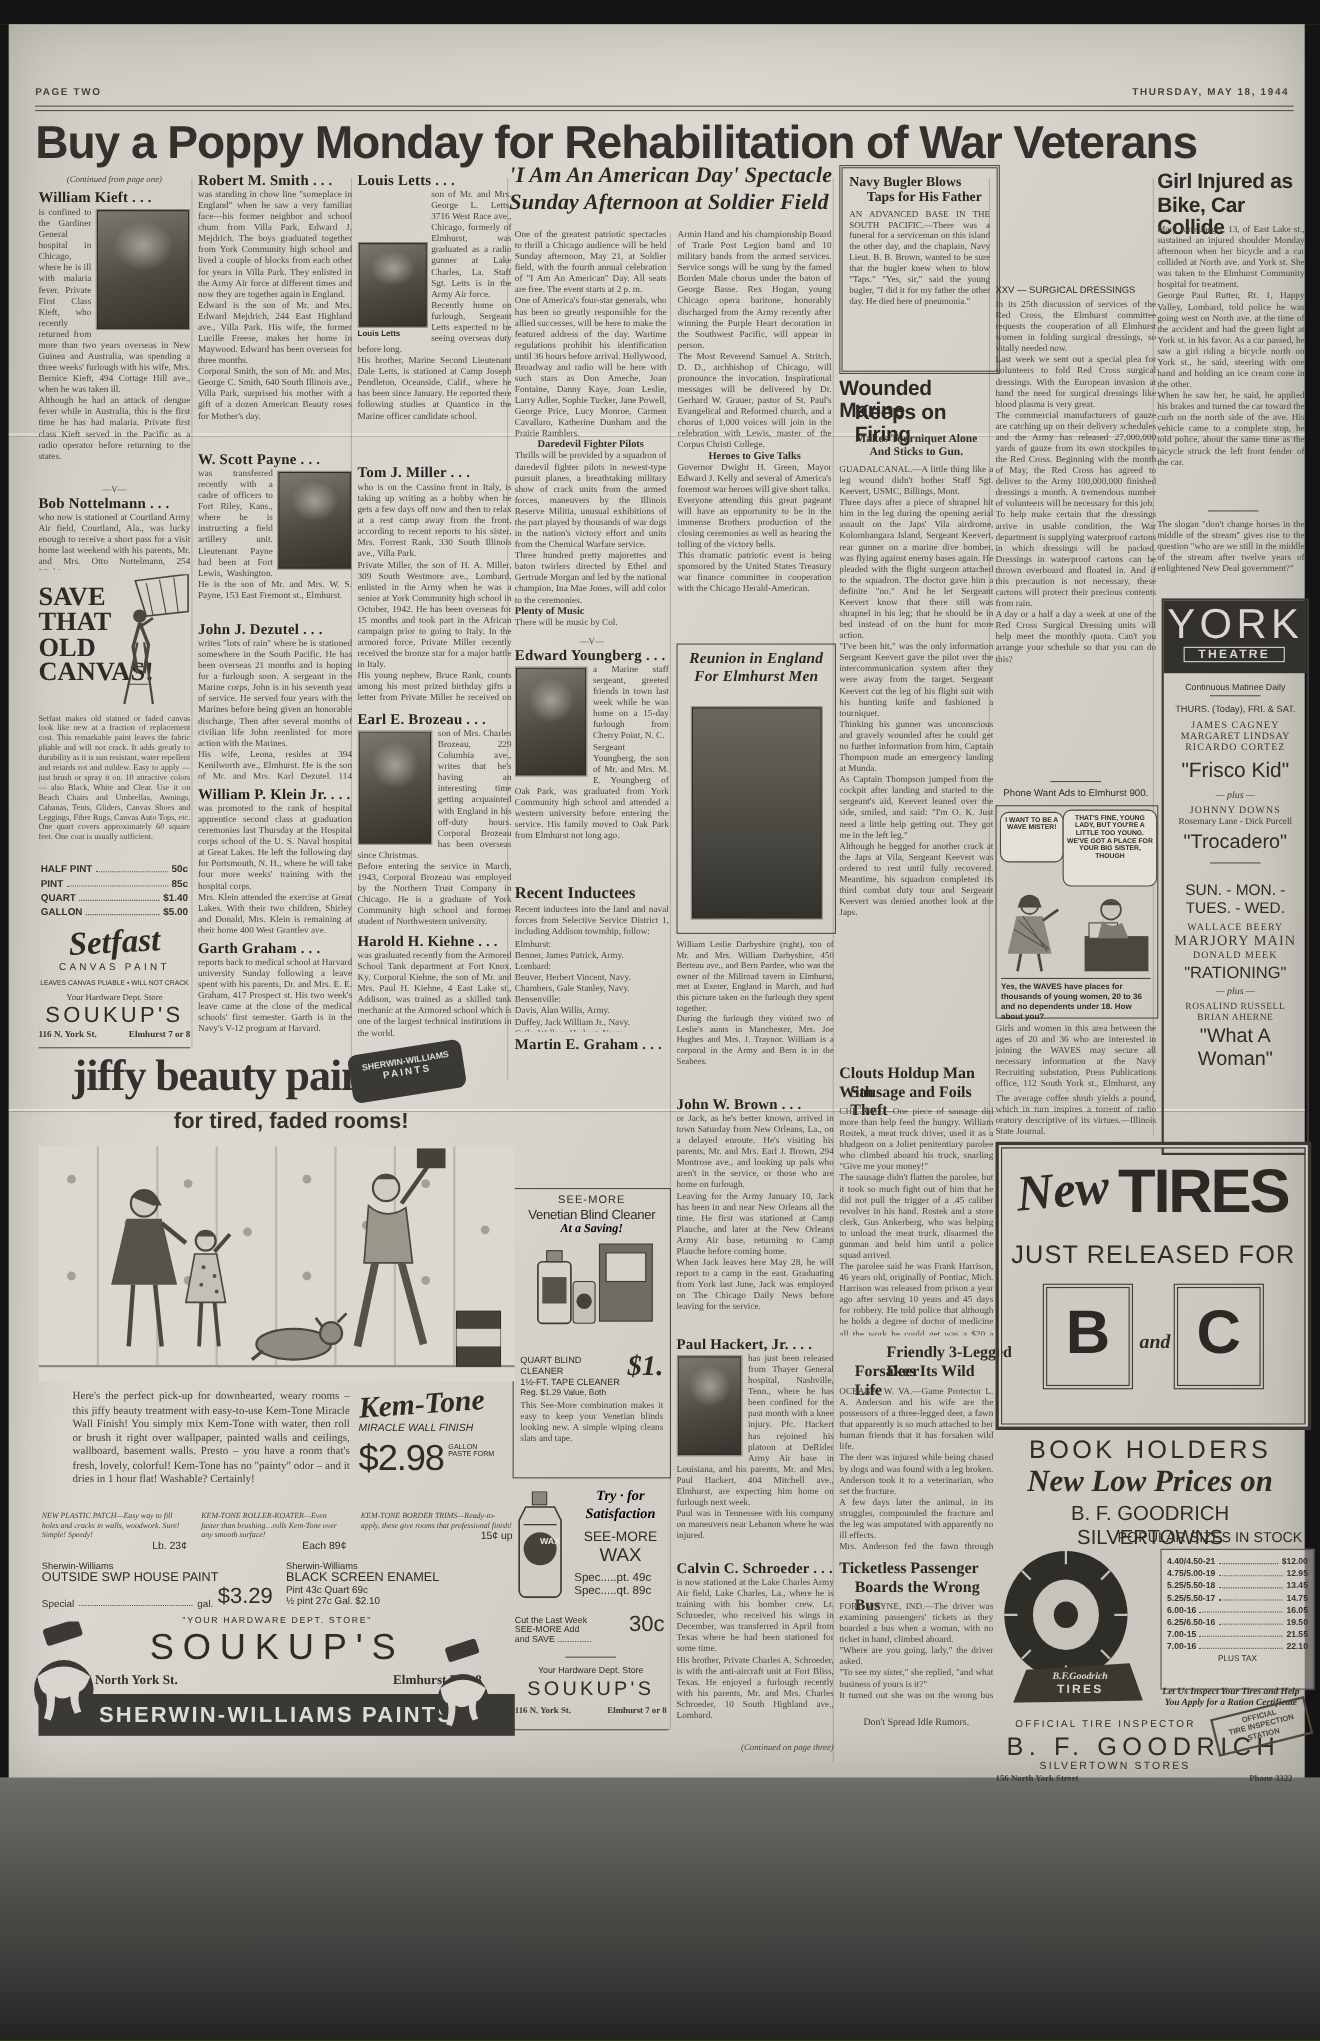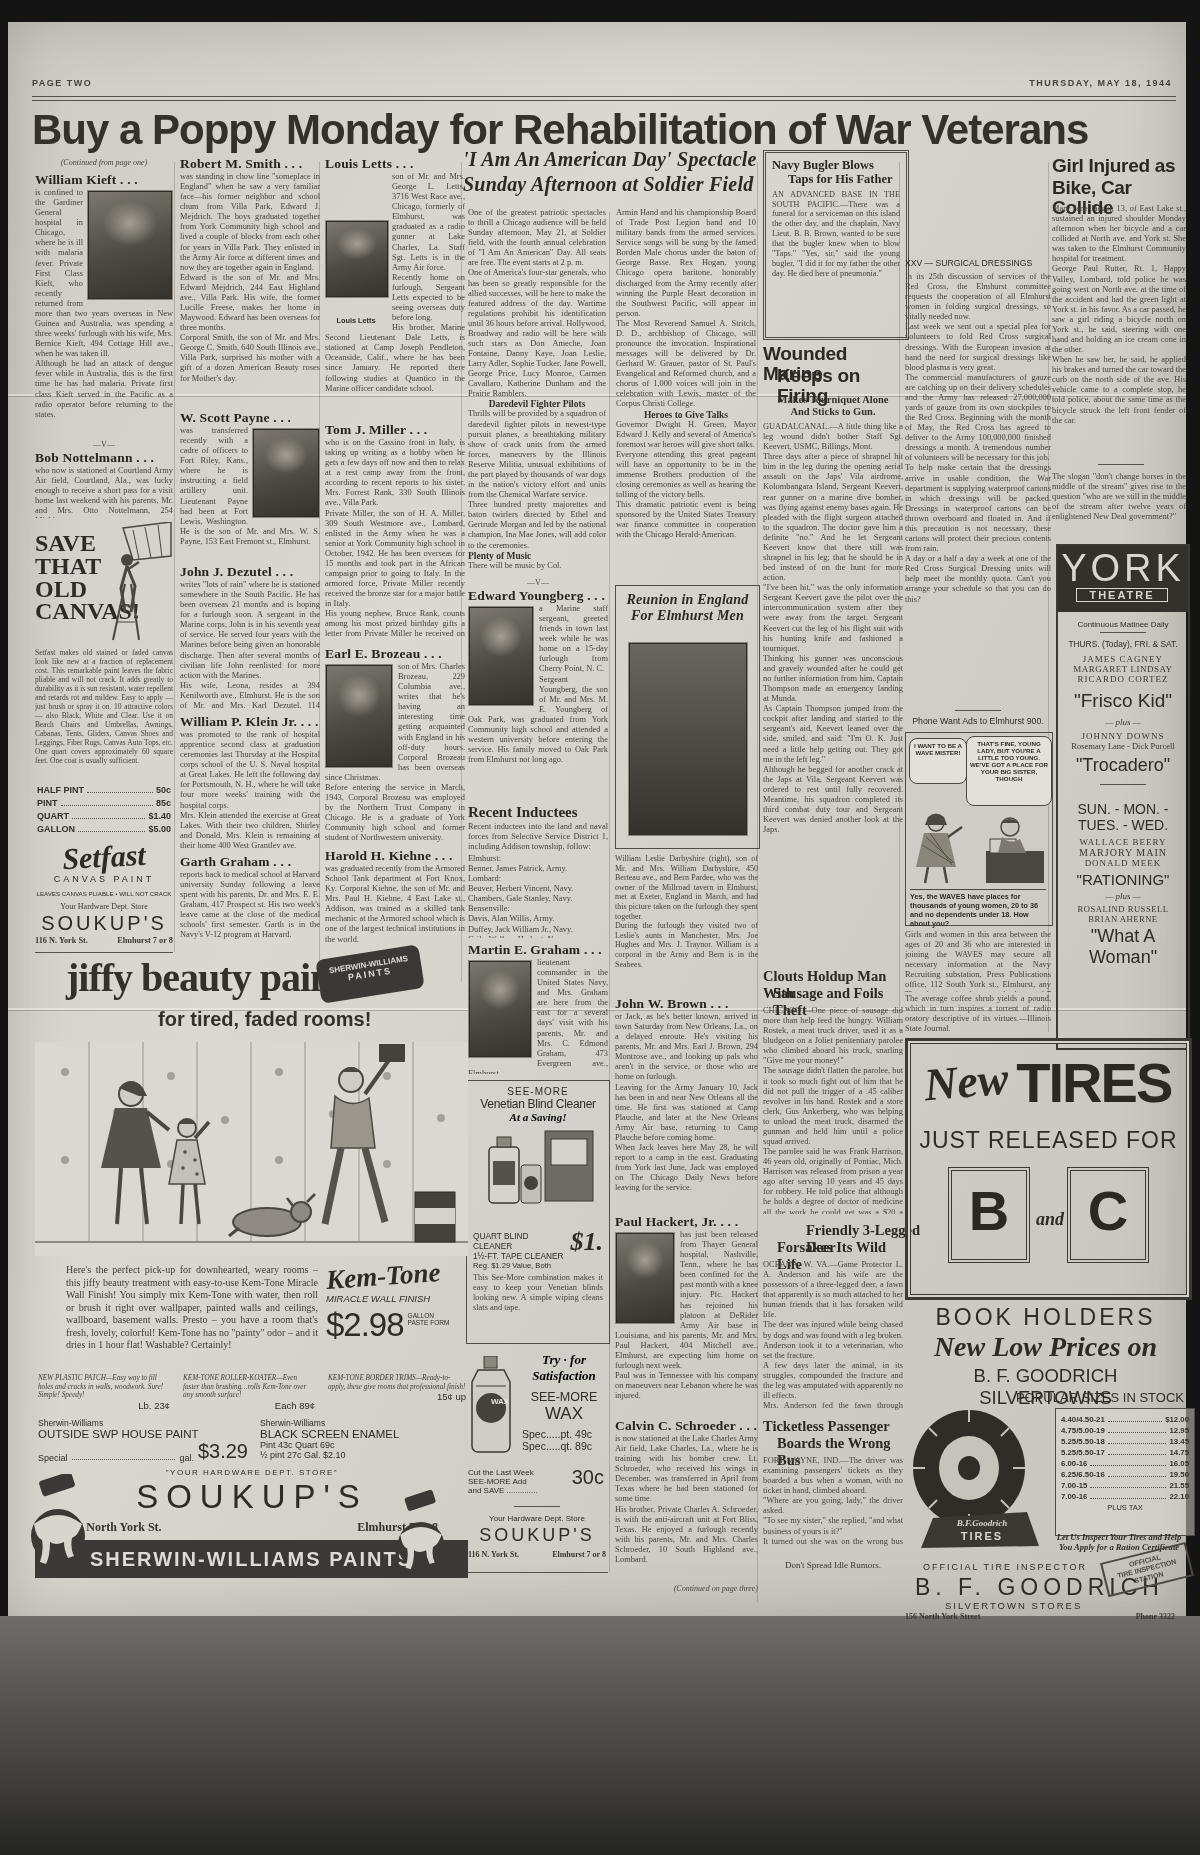--- a/index.html
+++ b/index.html
@@ -148,21 +148,21 @@
     <div class="t nh" style="left:172px;top:692px;width:140px">William P. Klein Jr. . . .</div>
     <div class="t body" style="left:172px;top:708px;width:140px;height:118px">was promoted to the rank of hospital apprentice second class at graduation ceremonies last Thursday at the Hospital corps school of the U. S. Naval hospital at Great Lakes. He left the following day for Portsmouth, N. H., where he will take four more weeks' training with the hospital corps.
 Mrs. Klein attended the exercise at Great Lakes. With their two children, Shirley and Donald, Mrs. Klein is remaining at their home 400 West Grantley ave.</div>
     <div class="t nh" style="left:172px;top:832px;width:140px">Garth Graham . . .</div>
     <div class="t body" style="left:172px;top:848px;width:140px;height:108px">reports back to medical school at Harvard university Sunday following a leave spent with his parents, Dr. and Mrs. E. E. Graham, 417 Prospect st. His two week's leave came at the close of the medical schools' first semester. Garth is in the Navy's V-12 program at Harvard.</div>
 
     <div class="t nh" style="left:317px;top:134px;width:140px">Louis Letts . . .</div>
     <div class="t bodywrap" style="left:317px;top:150px;width:140px;height:246px">
       <span class="f-l" style="width:62px;display:block;float:left;margin:48px 5px 2px 0">
         <span class="photo" style="display:block;width:62px;height:76px"></span>
-        <span class="capbold" style="display:block;text-align:center;margin-top:18px">Louis Letts</span>
+        <span class="capbold" style="display:block;margin-top:0">Louis Letts</span>
       </span>
       <span class="btxt">son of Mr. and Mrs. George L. Letts, 3716 West Race ave., Chicago, formerly of Elmhurst, was graduated as a radio gunner at Lake Charles, La. Staff Sgt. Letts is in the Army Air force.
 Recently home on furlough, Sergeant Letts expected to be seeing overseas duty before long.
 His brother, Marine Second Lieutenant Dale Letts, is stationed at Camp Joseph Pendleton, Oceanside, Calif., where he has been since January. He reported there following studies at Quantico in the Marine officer candidate school.</span>
     </div>
     <div class="t nh" style="left:317px;top:400px;width:140px">Tom J. Miller . . .</div>
     <div class="t body" style="left:317px;top:416px;width:140px;height:202px">who is on the Cassino front in Italy, is taking up writing as a hobby when he gets a few days off now and then to relax at a rest camp away from the front, according to recent reports to his sister, Mrs. Forrest Rank, 330 South Illinois ave., Villa Park.
 Private Miller, the son of H. A. Miller, 309 South Westmore ave., Lombard, enlisted in the Army when he was a senior at York Community high school in October, 1942. He has been overseas for 15 months and took part in the African campaign prior to going to Italy. In the armored force, Private Miller recently received the bronze star for a major battle in Italy.
 His young nephew, Bruce Rank, counts among his most prized birthday gifts a letter from Private Miller he received on his seventh birthday, May 13.</div>
     <div class="t nh" style="left:317px;top:624px;width:140px">Earl E. Brozeau . . .</div>
@@ -210,24 +210,20 @@
 Lombard:
 Beuver, Herbert Vincent, Navy.
 Chambers, Gale Stanley, Navy.
 Bensenville:
 Davis, Alan Willis, Army.
 Duffey, Jack William Jr., Navy.
 Grils, Wallace Herbert, Navy.
 Wood Dale:
 Linderman, George Charles, Army.</div>
     <div class="t nh" style="left:460px;top:920px;width:140px">Martin E. Graham . . .</div>
-    <div class="t bodywrap" style="left:460px;top:936px;width:140px;height:116px">
-      <span class="photo f-l" style="width:62px;height:96px"></span>
-      <span class="btxt">lieutenant commander in the United States Navy, and Mrs. Graham are here from the east for a several days' visit with his parents, Mr. and Mrs. C. Edmond Graham, 473 Evergreen ave., Elmhurst.</span>
-    </div>
 
     <div class="t boxed" style="left:458px;top:1058px;width:142px;height:262px">
       <div class="adbold ctr" style="margin-top:5px;font-size:10px;letter-spacing:1px">SEE-MORE</div>
       <div class="adbold ctr" style="font-size:12px;letter-spacing:-.3px">Venetian Blind Cleaner</div>
       <div class="script ctr" style="font-size:11px">At a Saving!</div>
       <svg width="130" height="88" viewBox="0 0 130 88" style="display:block;margin:2px auto">
         <rect x="72" y="6" width="48" height="70" fill="#6f6c64" stroke="#3c3a34"></rect>
         <rect x="78" y="14" width="36" height="26" fill="#d6d3cc" stroke="#3c3a34"></rect>
         <rect x="16" y="22" width="30" height="56" rx="4" fill="#d6d3cc" stroke="#3c3a34" stroke-width="1.5"></rect>
         <rect x="24" y="12" width="14" height="10" fill="#8b877d" stroke="#3c3a34"></rect>
@@ -380,21 +376,21 @@
       <div class="ctr" style="font-size:9px;letter-spacing:.5px;color:#3a372f">MARGARET LINDSAY</div>
       <div class="ctr" style="font-size:9px;letter-spacing:1px;color:#3a372f">RICARDO CORTEZ</div>
       <div class="adbold ctr" style="font-size:19px;margin-top:6px">"Frisco Kid"</div>
       <div class="ctr ital" style="font-size:9px;margin-top:5px;color:#3a372f">— plus —</div>
       <div class="ctr" style="font-size:9px;letter-spacing:1px;margin-top:4px;color:#3a372f">JOHNNY DOWNS</div>
       <div class="ctr" style="font-size:8.5px;color:#3a372f">Rosemary Lane  -  Dick Purcell</div>
       <div class="adbold ctr" style="font-size:18px;margin-top:4px">"Trocadero"</div>
       <div class="minirule" style="margin-top:8px"></div>
       <div class="adbold ctr" style="font-size:14px;margin-top:16px">SUN. - MON. - TUES. - WED.</div>
       <div class="ctr" style="font-size:9px;letter-spacing:1px;margin-top:4px;color:#3a372f">WALLACE BEERY</div>
-      <div class="ctr" style="font-size:10px;letter-spacing:1px;color:#3a372f">MARJORY MAIN</div>
+      <div class="ctr" style="font-size:13px;letter-spacing:1px;color:#3a372f">MARJORY MAIN</div>
       <div class="ctr" style="font-size:9px;letter-spacing:1px;color:#3a372f">DONALD MEEK</div>
       <div class="adbold ctr" style="font-size:15px;margin-top:3px">"RATIONING"</div>
       <div class="ctr ital" style="font-size:9px;margin-top:3px;color:#3a372f">— plus —</div>
       <div class="ctr" style="font-size:8.6px;letter-spacing:.5px;margin-top:3px;color:#3a372f">ROSALIND RUSSELL</div>
       <div class="ctr" style="font-size:8.6px;letter-spacing:.5px;color:#3a372f">BRIAN AHERNE</div>
       <div class="adbold ctr" style="font-size:18px;margin-top:2px">"What A</div>
       <div class="adbold ctr" style="font-size:18px">Woman"</div>
     </div>
 
     <div class="t" style="left:897px;top:1016px;width:281px;height:256px;border:3px solid #3c3a34;box-shadow:inset 0 0 0 2px #d5d2cb, inset 0 0 0 3px #3c3a34">

